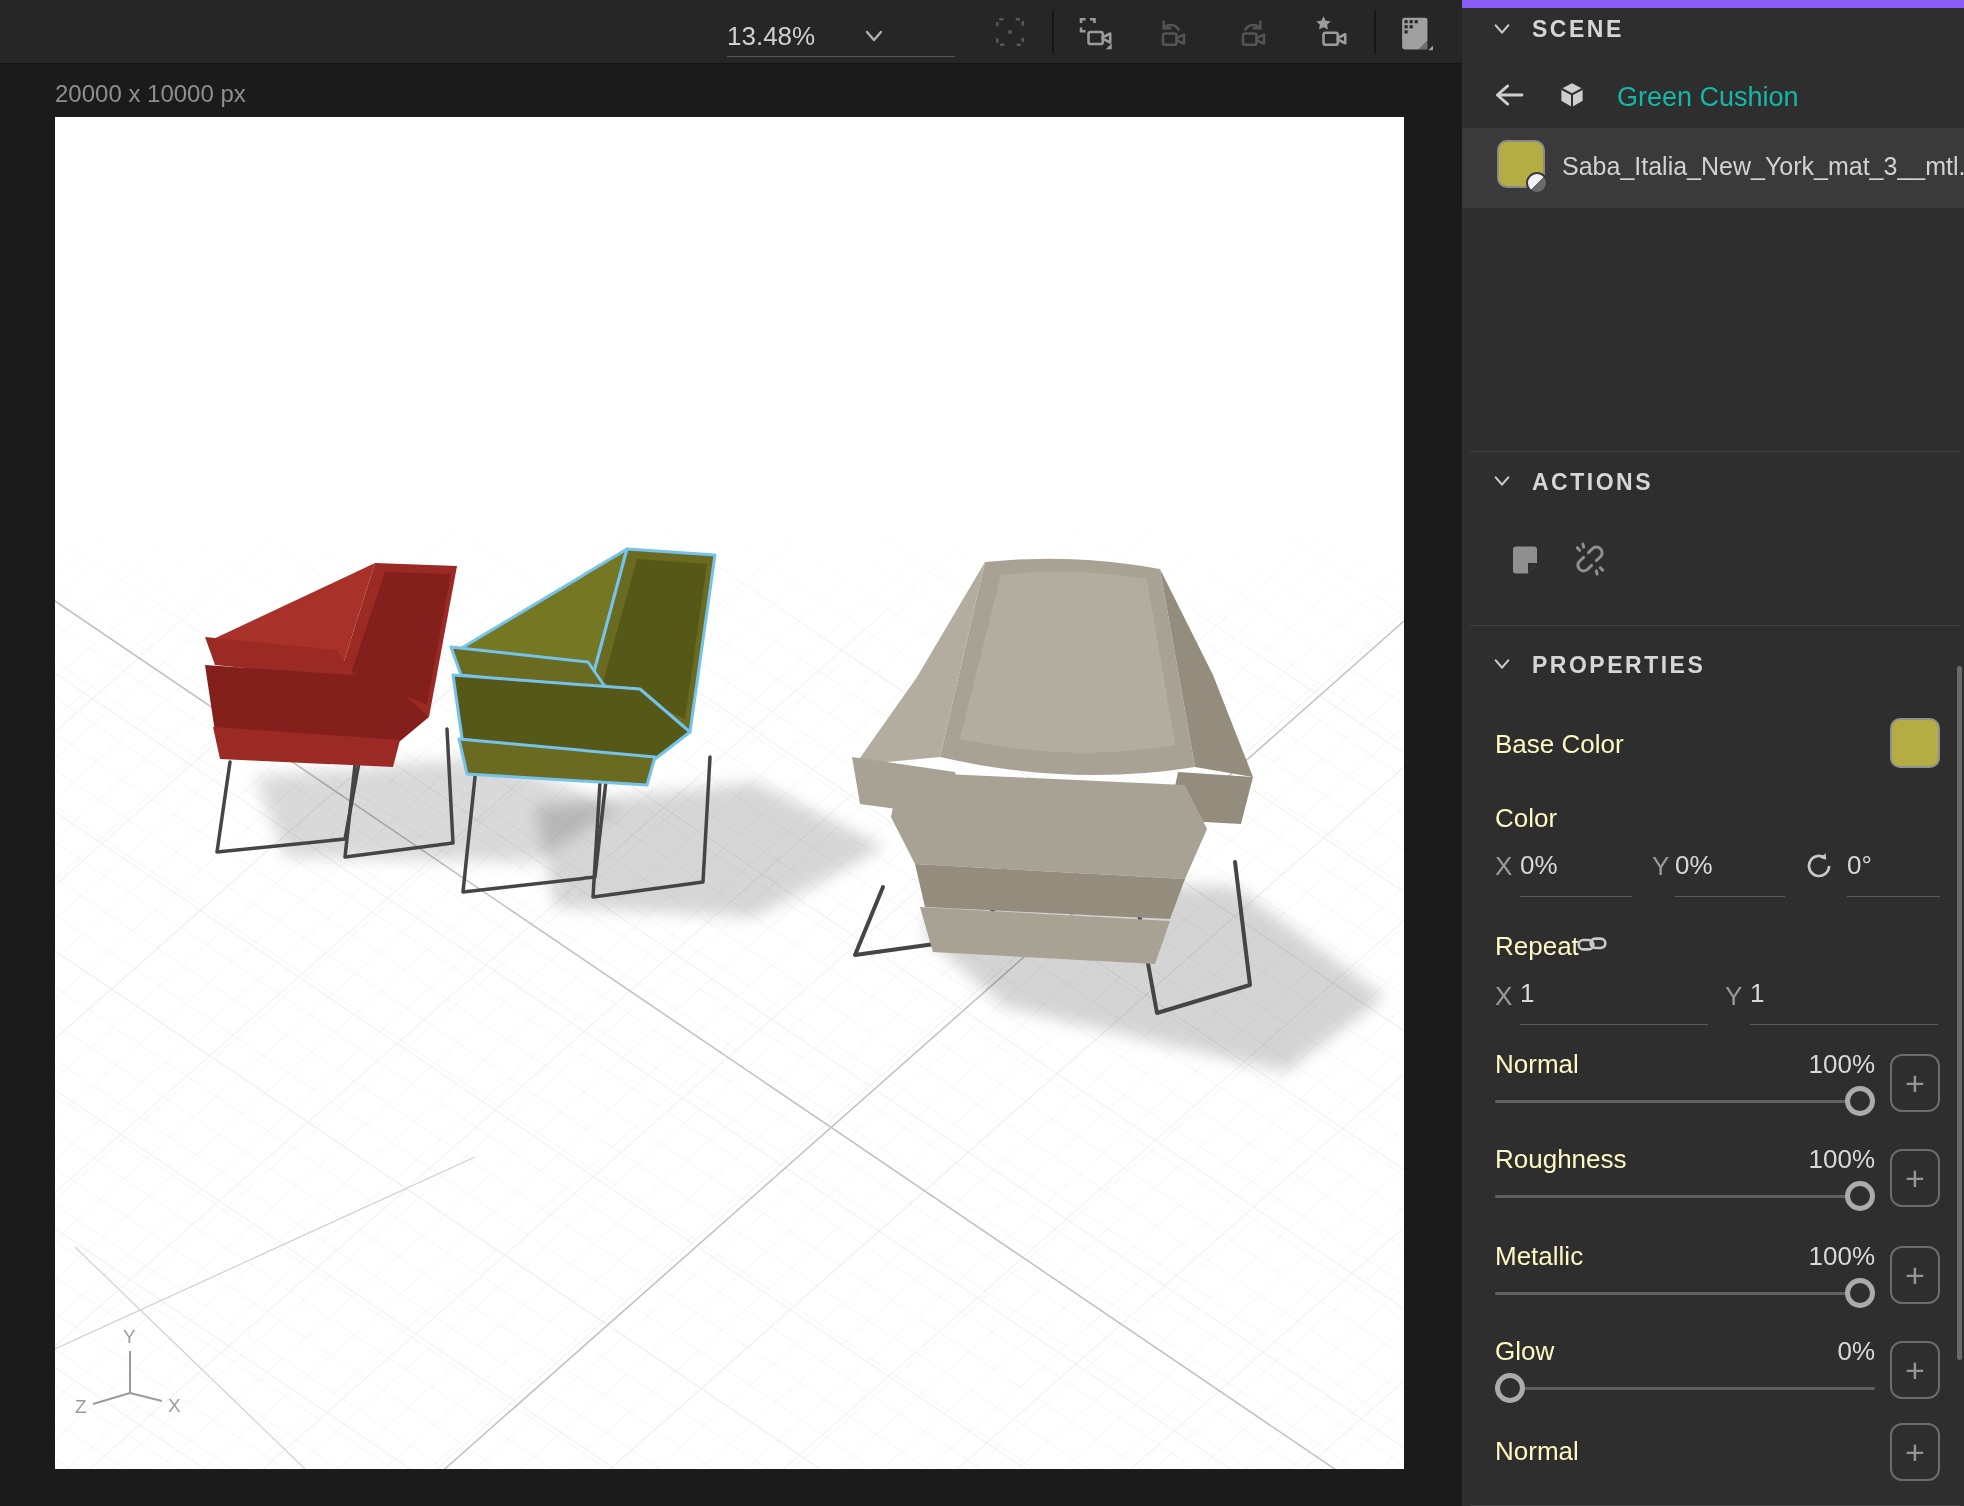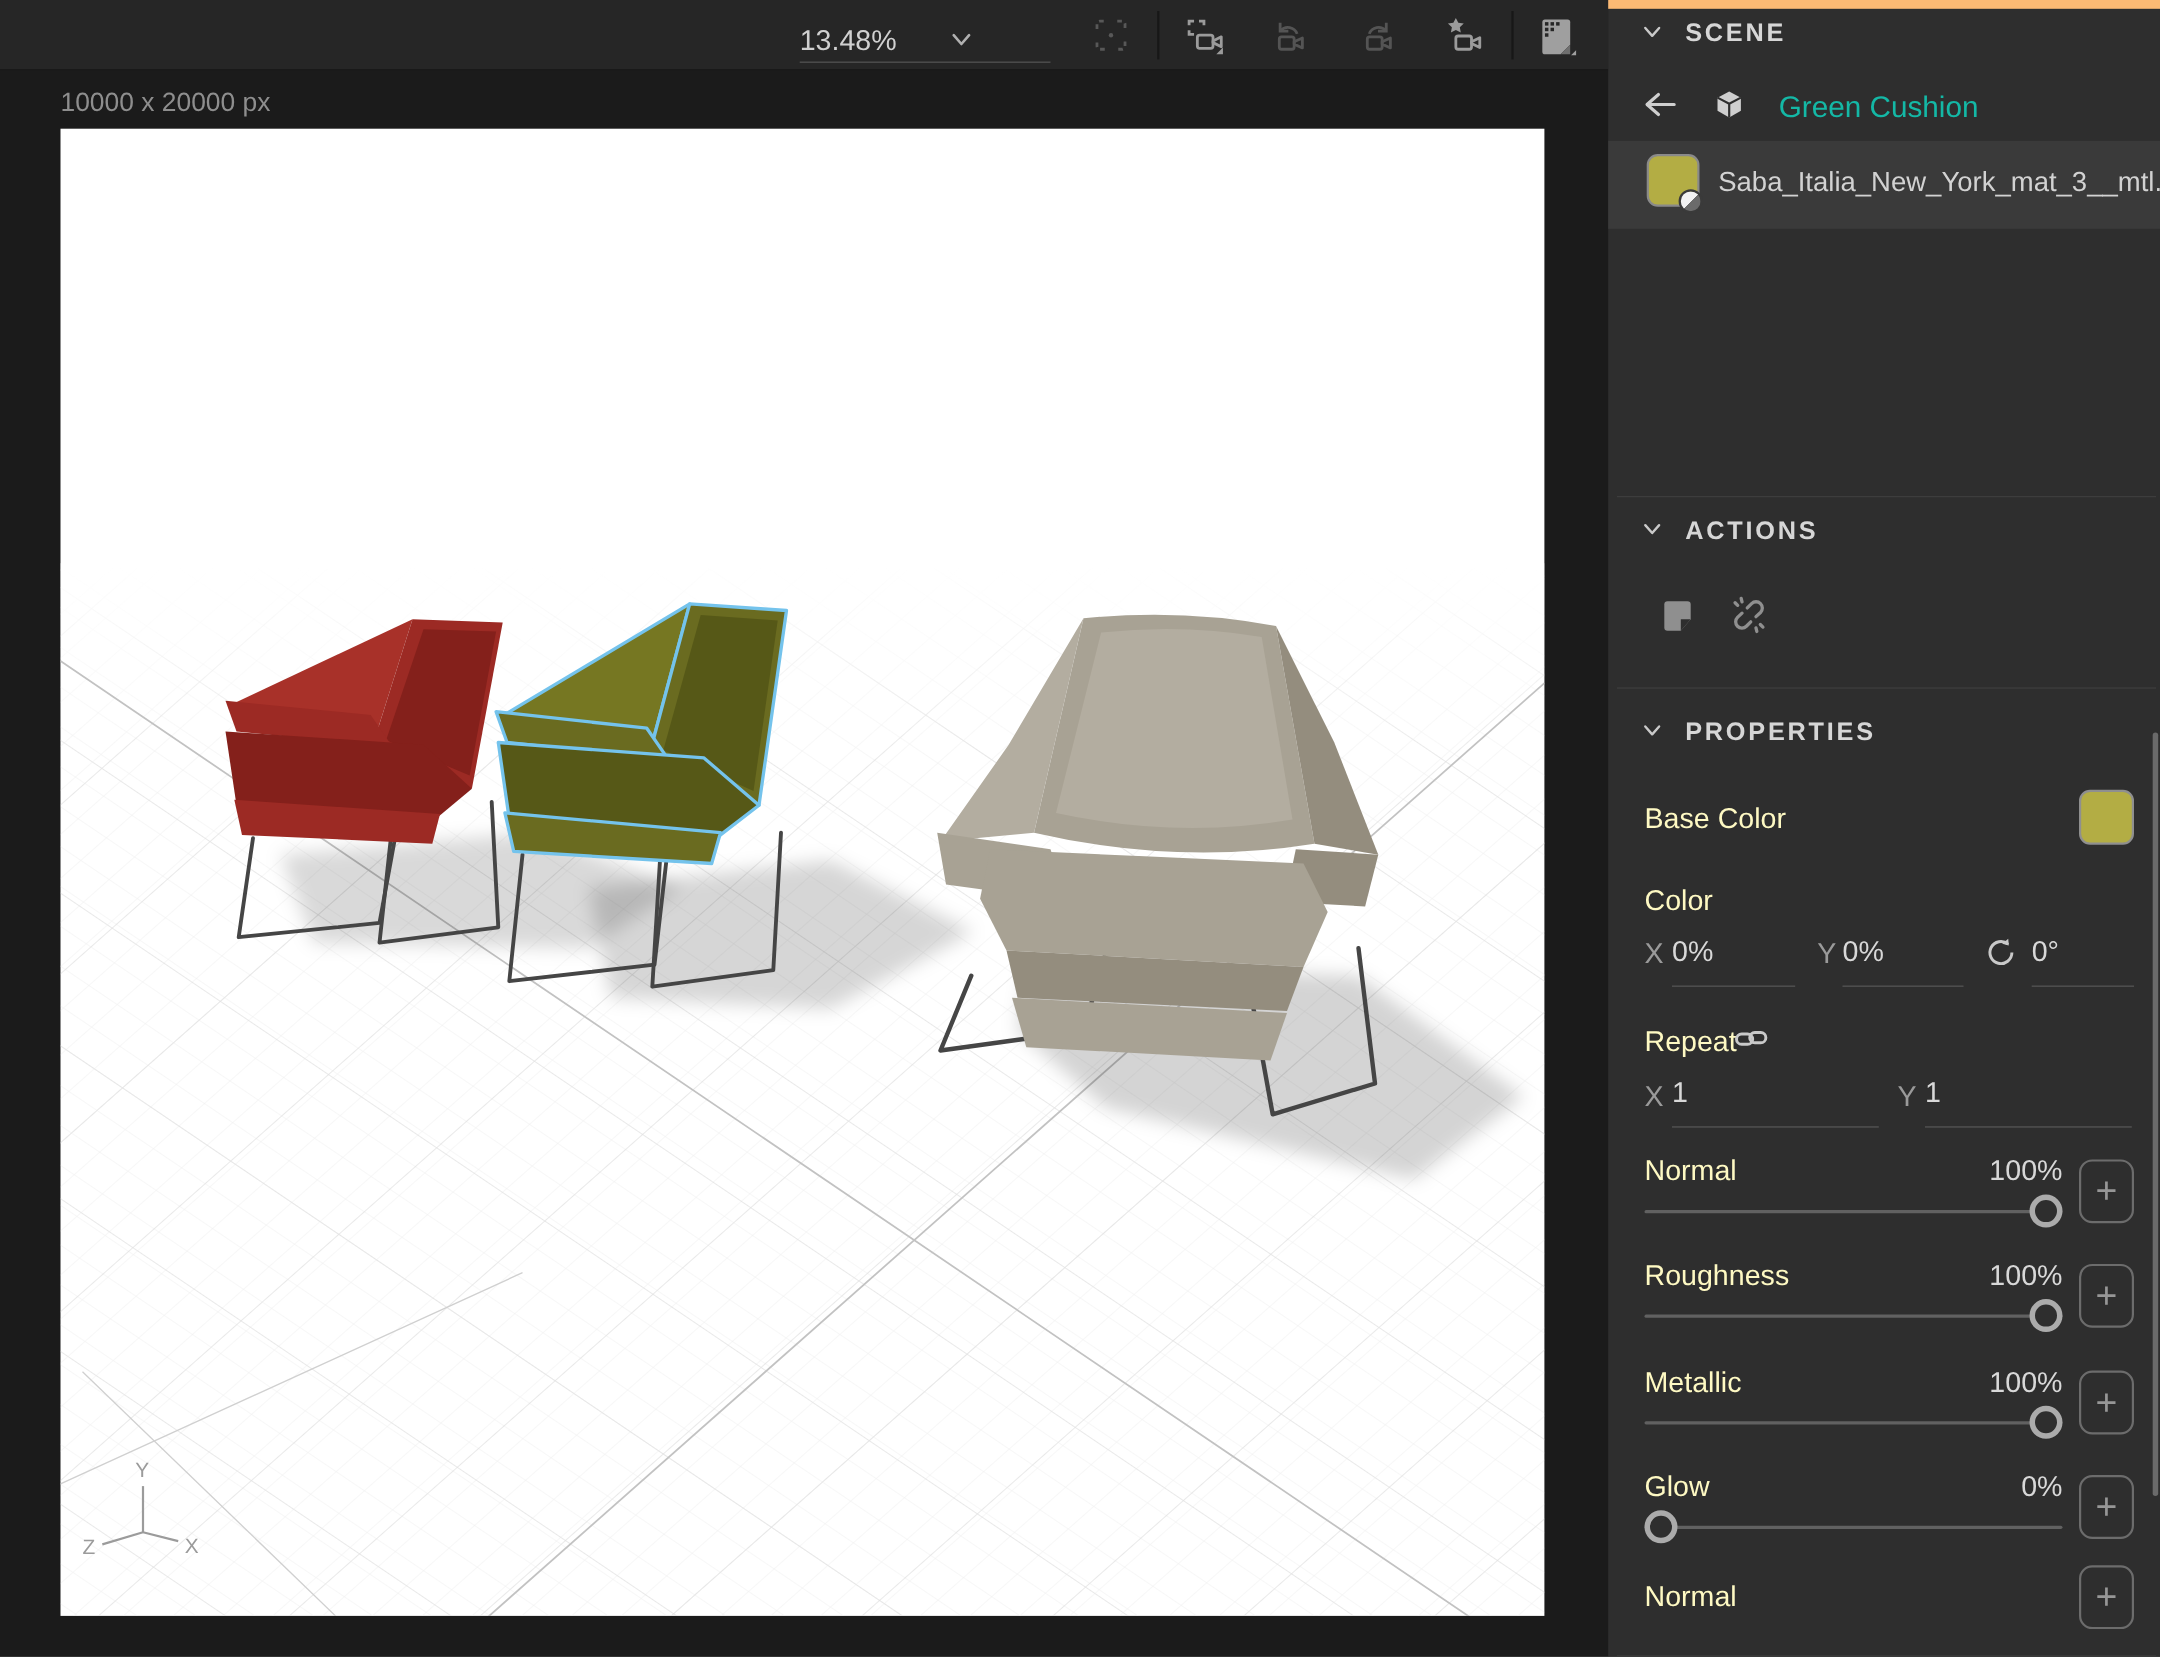--- a/index.html
+++ b/index.html
@@ -9,21 +9,21 @@
   .viewport{position:absolute;left:0;top:0;width:1462px;height:1506px;background:#1b1b1b;}
   .toolbar{position:absolute;left:0;top:0;width:1462px;height:63px;background:#262626;border-bottom:1px solid #141414;}
   .zoom-control{position:absolute;left:727px;top:16px;width:228px;height:40px;display:flex;align-items:center;
     gap:49px;border-bottom:1px solid #5a5a5a;cursor:pointer;}
   .zoom-control span{font-size:26px;color:#d0d0d0;}
   .tb-sep{position:absolute;top:10px;width:2px;height:44px;background:#171717;}
   .tb-icon{position:absolute;top:12px;width:40px;height:40px;display:flex;align-items:center;justify-content:center;}
   .canvas-label{position:absolute;left:55px;top:80px;font-size:24px;color:#8e8e8e;}
   .artboard{position:absolute;left:55px;top:117px;width:1349px;height:1352px;background:#ffffff;}
   
-  .panel{position:absolute;left:1462px;top:0;width:502px;height:1506px;background:#2e2e2e;border-top:8px solid #fdba74;box-sizing:border-box;}
+  .panel{position:absolute;left:1462px;top:0;width:502px;height:1506px;background:#2e2e2e;border-top:8px solid #8b5cf6;box-sizing:border-box;}
   .p-abs{position:absolute;}
   .sec-head{font-size:23px;font-weight:bold;letter-spacing:2.5px;color:#d6d6d6;}
   .divider{position:absolute;left:8px;right:4px;height:1px;background:#404040;}
   .obj-name{font-size:27px;color:#14b8a6;}
   .mat-row{position:absolute;left:0;top:120px;width:502px;height:80px;background:#3a3a3a;}
   .mat-swatch{position:absolute;left:35px;top:12px;width:48px;height:48px;border-radius:10px;border:2px solid #8a8a8a;box-sizing:border-box;}
   .mat-badge{position:absolute;left:64px;top:44px;width:22px;height:22px;border-radius:50%;
     background:linear-gradient(135deg,#f2f2f2 52%,#6b6b6b 52%);border:2px solid #3a3a3a;box-sizing:border-box;}
   .mat-name{position:absolute;left:100px;top:24px;font-size:25px;color:#d2d2d2;white-space:nowrap;}
   .prop-label{font-size:26px;color:#fef9c3;}
@@ -109,21 +109,21 @@
             <rect x="6" y="7.7" width="2" height="2"></rect>
               <rect x="9.2" y="7.7" width="2" height="2"></rect>
             <rect x="6" y="10.9" width="2" height="2"></rect>
           </g>
           <path d="M20.5 17.5 L15 23 h5.5z" fill="#6f6f6f"></path>
           <path d="M21 23.5 h3 v-3 z" fill="#9f9f9f"></path>
         </svg>
       </span>
     </div>
 
-    <div class="canvas-label">10000 x 20000 px</div>
+    <div class="canvas-label">20000 x 10000 px</div>
 
     <div class="artboard">
       <svg width="1349" height="1352" viewBox="0 0 1349 1352">
         <defs>
           <filter id="soft" x="-40%" y="-40%" width="180%" height="180%">
               <feGaussianBlur stdDeviation="8"></feGaussianBlur>
             </filter>
           <pattern id="fineA" width="30" height="30" patternUnits="userSpaceOnUse" patternTransform="rotate(34.1)">
             <line x1="0" y1="0" x2="30" y2="0" stroke="#f0f0f0" stroke-width="1"></line>
           </pattern>

